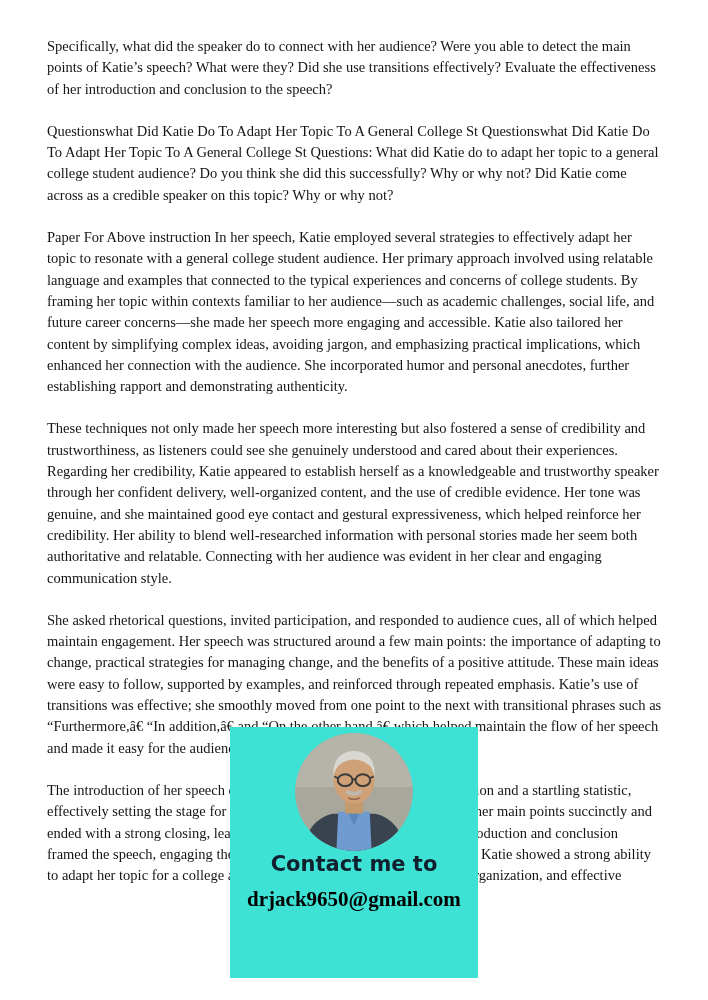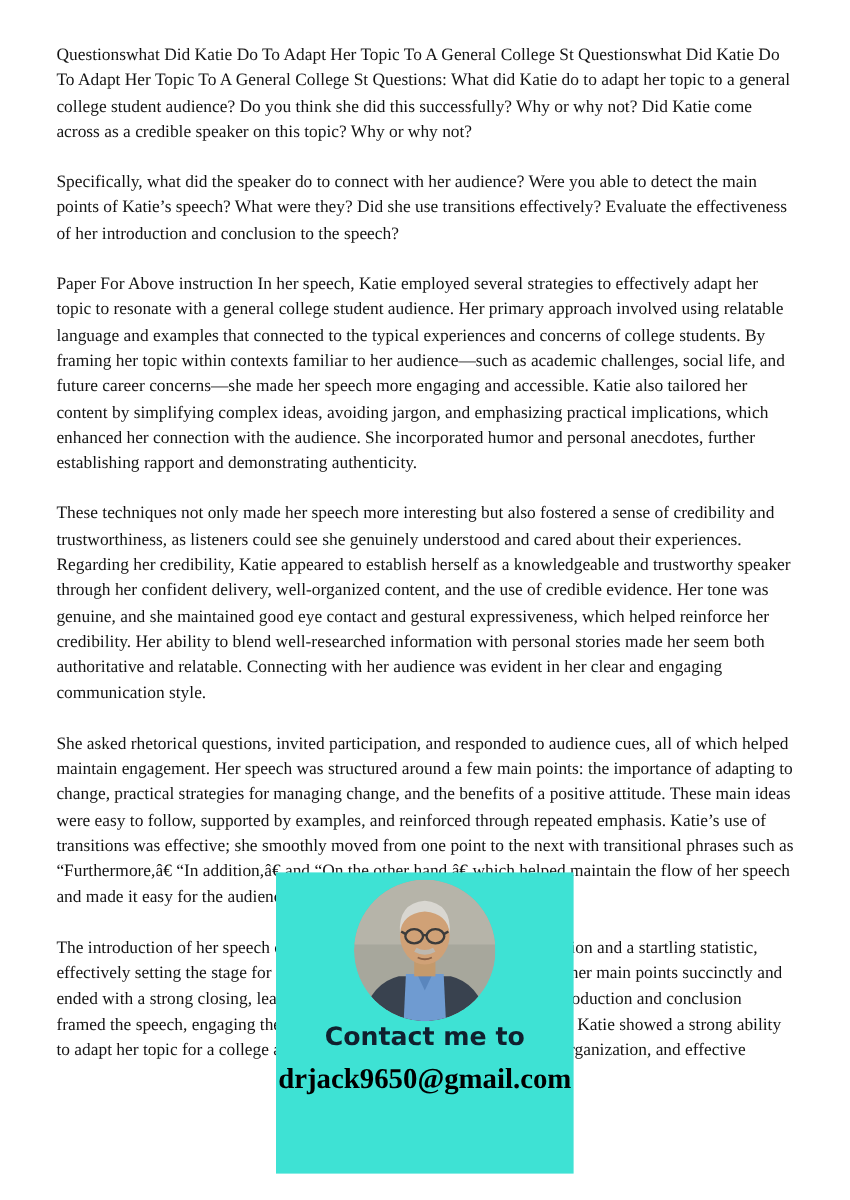--- a/index.html
+++ b/index.html
@@ -53,32 +53,32 @@
     font-family: "DejaVu Sans", sans-serif;
     font-weight: bold;
     font-size: 21px;
     line-height: 27px;
     color: #10202e;
   }
   .contact-email {
     margin-top: 9px;
     font-family: "Liberation Serif", serif;
     font-weight: bold;
-    font-size: 24px;
+    font-size: 21px;
     color: #000000;
   }
 </style>
 </head>
 <body>
 
 <div class="page">
 
   <div class="content">
+    <p>Specifically, what did the speaker do to connect with her audience? Were you able to detect the main points of Katie’s speech? What were they? Did she use transitions effectively? Evaluate the effectiveness of her introduction and conclusion to the speech?</p>
     <p>Questionswhat Did Katie Do To Adapt Her Topic To A General College St Questionswhat Did Katie Do To Adapt Her Topic To A General College St Questions: What did Katie do to adapt her topic to a general college student audience? Do you think she did this successfully? Why or why not? Did Katie come across as a credible speaker on this topic? Why or why not?</p>
-    <p>Specifically, what did the speaker do to connect with her audience? Were you able to detect the main points of Katie’s speech? What were they? Did she use transitions effectively? Evaluate the effectiveness of her introduction and conclusion to the speech?</p>
     <p>Paper For Above instruction In her speech, Katie employed several strategies to effectively adapt her topic to resonate with a general college student audience. Her primary approach involved using relatable language and examples that connected to the typical experiences and concerns of college students. By framing her topic within contexts familiar to her audience—such as academic challenges, social life, and future career concerns—she made her speech more engaging and accessible. Katie also tailored her content by simplifying complex ideas, avoiding jargon, and emphasizing practical implications, which enhanced her connection with the audience. She incorporated humor and personal anecdotes, further establishing rapport and demonstrating authenticity.</p>
     <p>These techniques not only made her speech more interesting but also fostered a sense of credibility and trustworthiness, as listeners could see she genuinely understood and cared about their experiences. Regarding her credibility, Katie appeared to establish herself as a knowledgeable and trustworthy speaker through her confident delivery, well-organized content, and the use of credible evidence. Her tone was genuine, and she maintained good eye contact and gestural expressiveness, which helped reinforce her credibility. Her ability to blend well-researched information with personal stories made her seem both authoritative and relatable. Connecting with her audience was evident in her clear and engaging communication style.</p>
     <p>She asked rhetorical questions, invited participation, and responded to audience cues, all of which helped maintain engagement. Her speech was structured around a few main points: the importance of adapting to change, practical strategies for managing change, and the benefits of a positive attitude. These main ideas were easy to follow, supported by examples, and reinforced through repeated emphasis. Katie’s use of transitions was effective; she smoothly moved from one point to the next with transitional phrases such as “Furthermore,â€ “In addition,â€ and “On the other hand,â€ which helped maintain the flow of her speech and made it easy for the audience to follow her argument effortlessly.</p>
     <p>The introduction of her speech captured attention with a compelling question and a startling statistic, effectively setting the stage for her message. Her conclusion summarized her main points succinctly and ended with a strong closing, leaving a lasting impression. Overall, her introduction and conclusion framed the speech, engaging the audience, and reinforcing her main ideas. Katie showed a strong ability to adapt her topic for a college audience through relatable content, clear organization, and effective</p>
   </div>
 
   <div class="overlay-card">
     <div class="avatar-wrap">
       <svg viewBox="0 0 120 120" width="118" height="118" aria-hidden="true">
         <defs>

